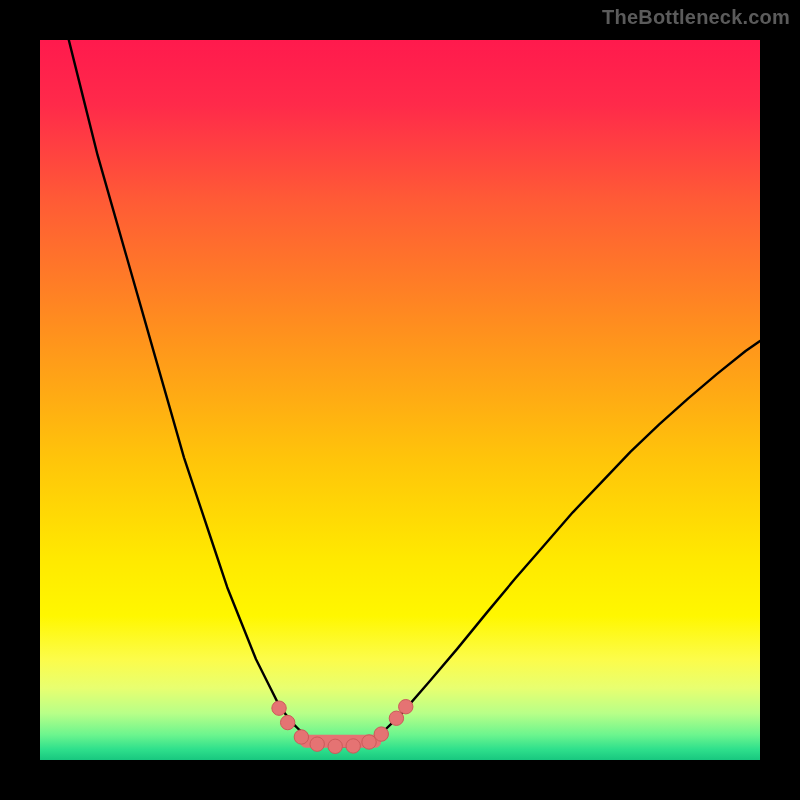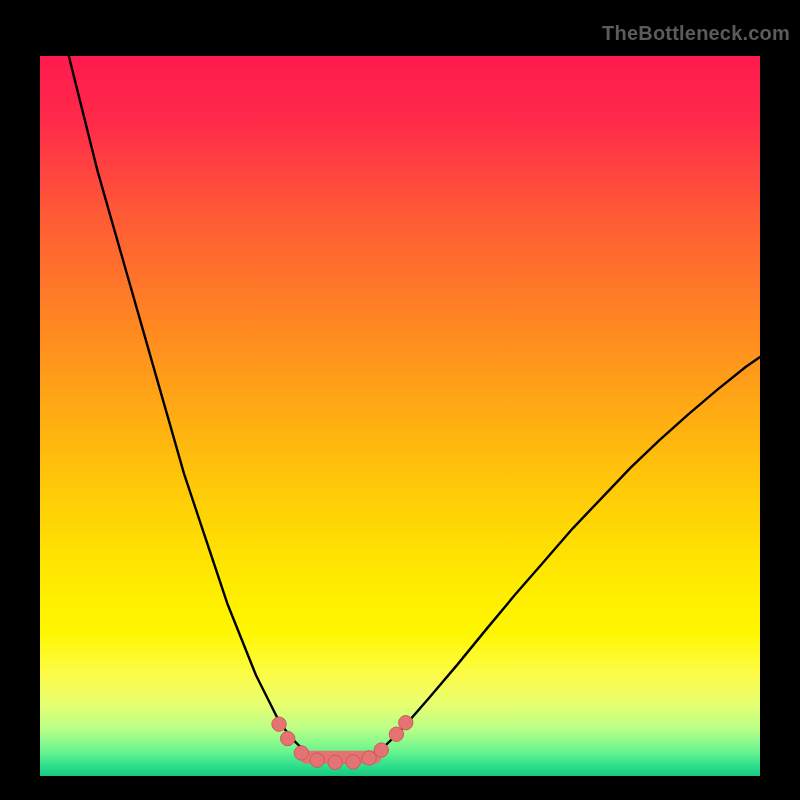--- a/index.html
+++ b/index.html
@@ -7,21 +7,21 @@
     padding: 0;
     width: 800px;
     height: 800px;
     background: #000;
     overflow: hidden;
     font-family: Arial, Helvetica, sans-serif;
   }
   .frame {
     position: absolute;
     left: 0;
-    top: 16px;
+    top: 0;
     width: 800px;
     height: 696px;
     background: #000;
   }
   .plot {
     position: absolute;
     left: 40px;
     top: 40px;
     width: 720px;
     height: 720px;

